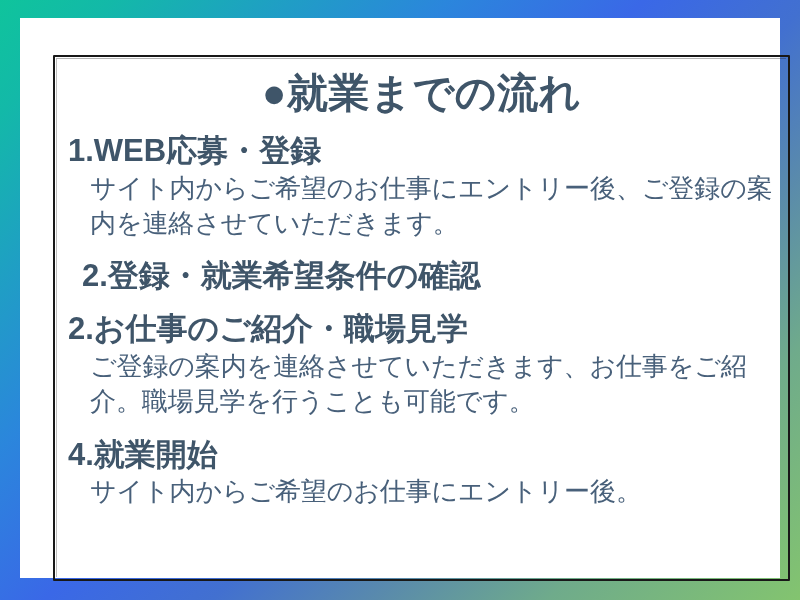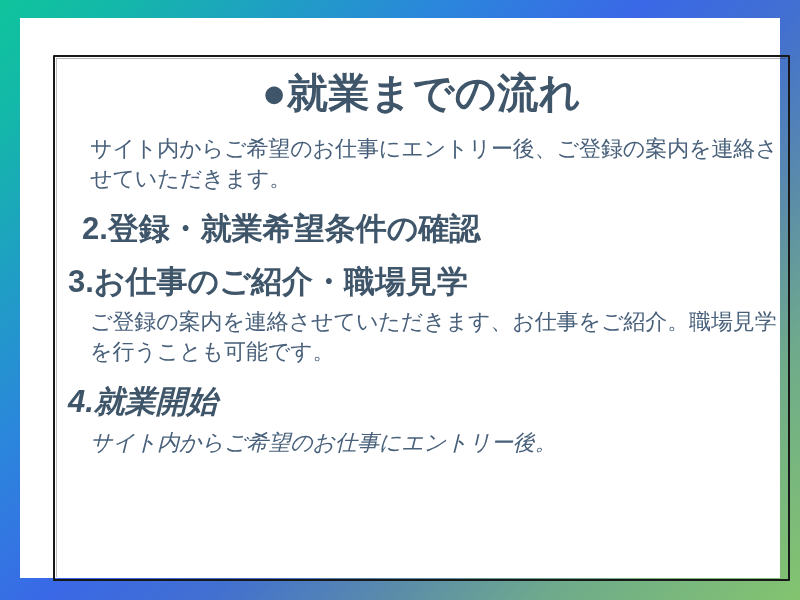--- a/index.html
+++ b/index.html
@@ -97,65 +97,66 @@
     white-space: nowrap;
   }
 
   .step {
     margin: 0;
     padding: 0 6px 0 12px;
   }
   .step-1 { margin-top: 20px; }
   .step-2 { margin-top: 18px; padding-left: 26px; }
   .step-3 { margin-top: 18px; }
-  .step-4 { margin-top: 18px; font-style: italic; }
+  .step-4 { margin-top: 18px; }
 
   .step-head {
     font-size: 31px;
     font-weight: bold;
     line-height: 1.12;
     color: #3f5569;
     letter-spacing: 0px;
     white-space: nowrap;
   }
 
   .step-body {
-    font-size: 22px;
+    font-size: 26px;
     font-weight: normal;
     line-height: 1.36;
     color: #48607a;
-    margin-top: 8px;
+    margin-top: 2px;
     padding-left: 22px;
     text-indent: 0;
     letter-spacing: -0.1px;
   }
 </style>
 </head>
 <body>
 
 <div id="slide">
 
   <div id="card">
 
     <div id="frame"></div>
 
     <div id="content">
 
       <div id="title">●就業までの流れ</div>
 
       <div class="step step-1">
+        <div class="step-head">1.WEB応募・登録</div>
         <div class="step-body">サイト内からご希望のお仕事にエントリー後、ご登録の案内を連絡させていただきます。</div>
       </div>
 
       <div class="step step-2">
         <div class="step-head">2.登録・就業希望条件の確認</div>
       </div>
 
       <div class="step step-3">
-        <div class="step-head">3.お仕事のご紹介・職場見学</div>
+        <div class="step-head">2.お仕事のご紹介・職場見学</div>
         <div class="step-body">ご登録の案内を連絡させていただきます、お仕事をご紹介。職場見学を行うことも可能です。</div>
       </div>
 
       <div class="step step-4">
         <div class="step-head">4.就業開始</div>
         <div class="step-body">サイト内からご希望のお仕事にエントリー後。</div>
       </div>
 
     </div>
   </div>

